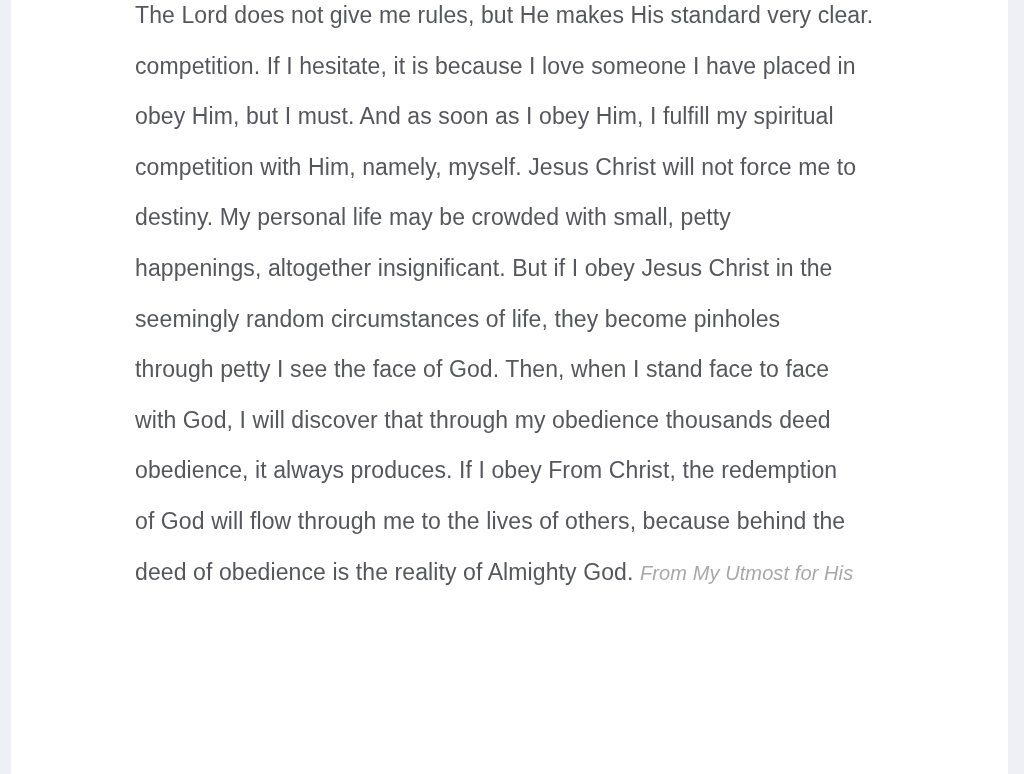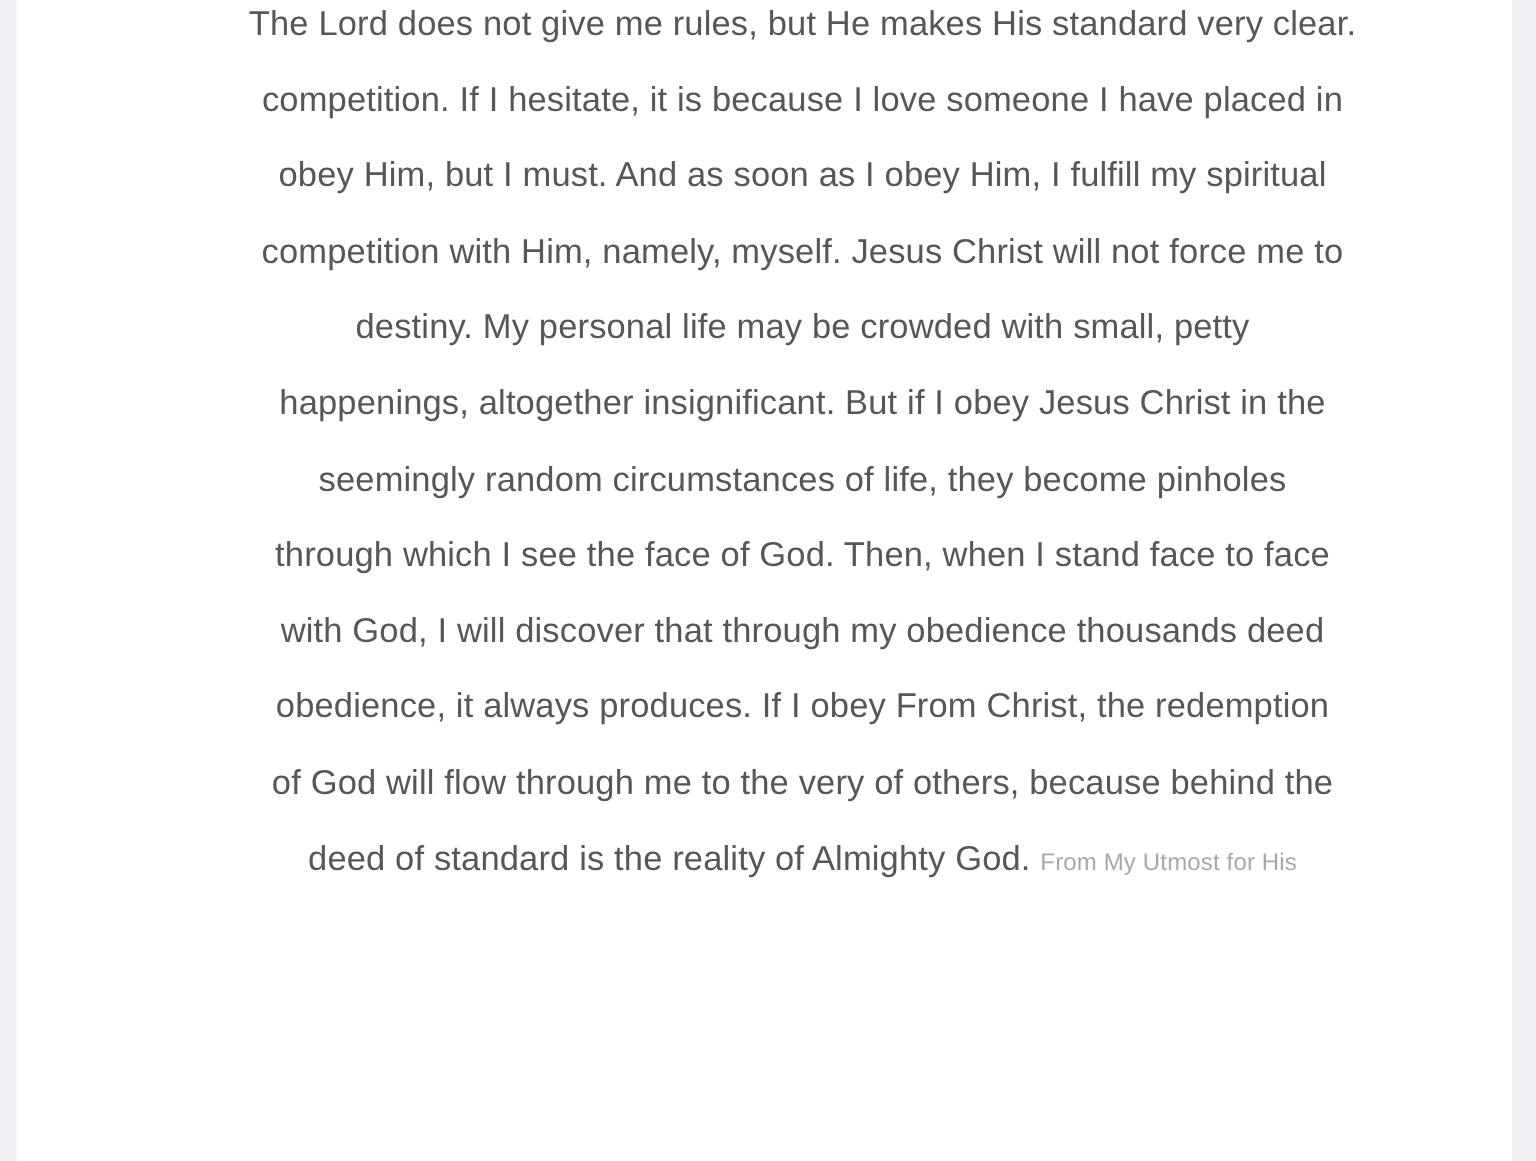--- a/index.html
+++ b/index.html
@@ -43,37 +43,38 @@
     white-space: nowrap;
     font-size: 23px;
     letter-spacing: 0.1px;
   }
   .line .main {
     color: var(--text-color, #55575c);
     font-style: normal;
   }
   .line .attr {
     color: var(--attr-color, #a8a8aa);
-    font-size: 16px;
+    font-style: italic;
+    font-size: 20px;
   }
 </style>
 </head>
 <body style="background: rgb(238, 240, 246);">
 
 <div class="gutter gutter-left"></div>
 <div class="gutter gutter-right"></div>
 
-<div class="content-panel" style="background: rgb(255, 255, 255); text-align: center;">
+<div class="content-panel" style="background: rgb(255, 255, 255);">
   <div class="passage">
       <div class="line"><span class="main">The Lord does not give me rules, but He makes His standard very clear.</span></div>
       <div class="line"><span class="main">competition. If I hesitate, it is because I love someone I have placed in</span></div>
       <div class="line"><span class="main">obey Him, but I must. And as soon as I obey Him, I fulfill my spiritual</span></div>
       <div class="line"><span class="main">competition with Him, namely, myself. Jesus Christ will not force me to</span></div>
       <div class="line"><span class="main">destiny. My personal life may be crowded with small, petty</span></div>
       <div class="line"><span class="main">happenings, altogether insignificant. But if I obey Jesus Christ in the</span></div>
       <div class="line"><span class="main">seemingly random circumstances of life, they become pinholes</span></div>
-      <div class="line"><span class="main">through which I see the face of God. Then, when I stand face to face</span></div>
+      <div class="line"><span class="main">through petty I see the face of God. Then, when I stand face to face</span></div>
       <div class="line"><span class="main">with God, I will discover that through my obedience thousands deed</span></div>
       <div class="line"><span class="main">obedience, it always produces. If I obey From Christ, the redemption</span></div>
-      <div class="line"><span class="main">of God will flow through me to the very of others, because behind the</span></div>
-      <div class="line"><span class="main">deed of standard is the reality of Almighty God.</span> <span class="attr">From My Utmost for His</span></div>
+      <div class="line"><span class="main">of God will flow through me to the lives of others, because behind the</span></div>
+      <div class="line"><span class="main">deed of obedience is the reality of Almighty God.</span> <span class="attr">From My Utmost for His</span></div>
     </div>
 </div>
 
 </body></html>

